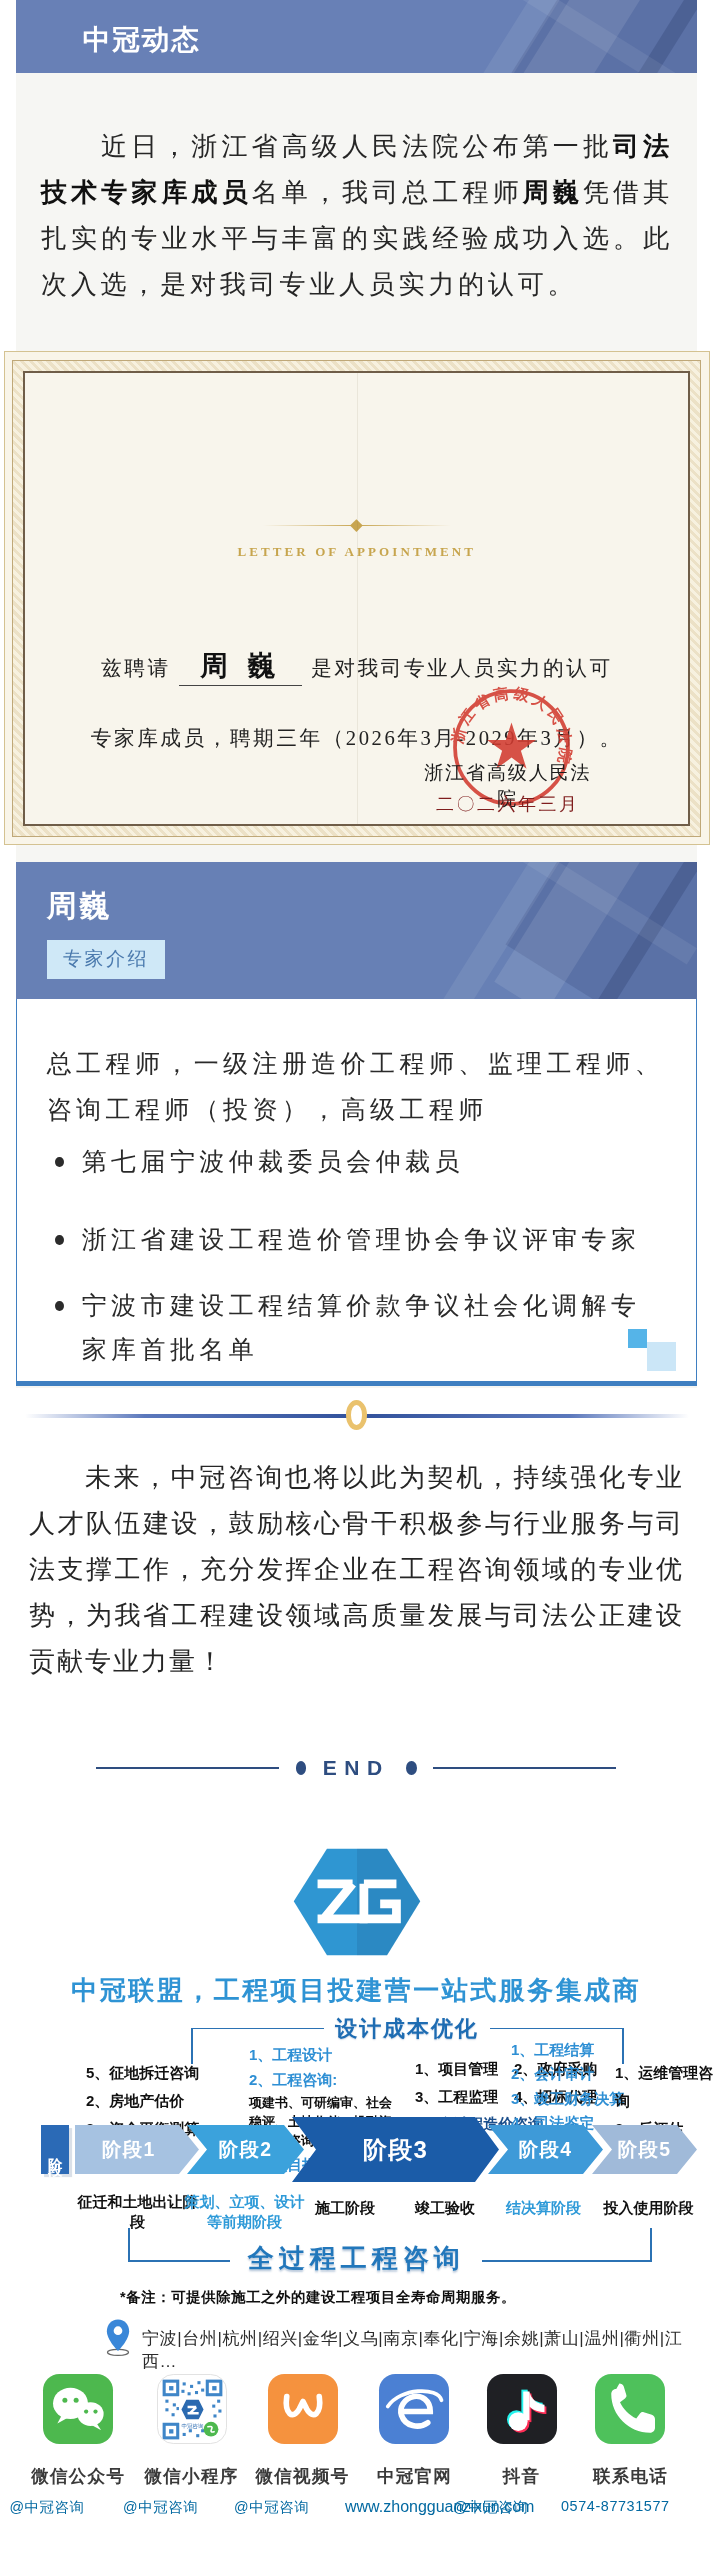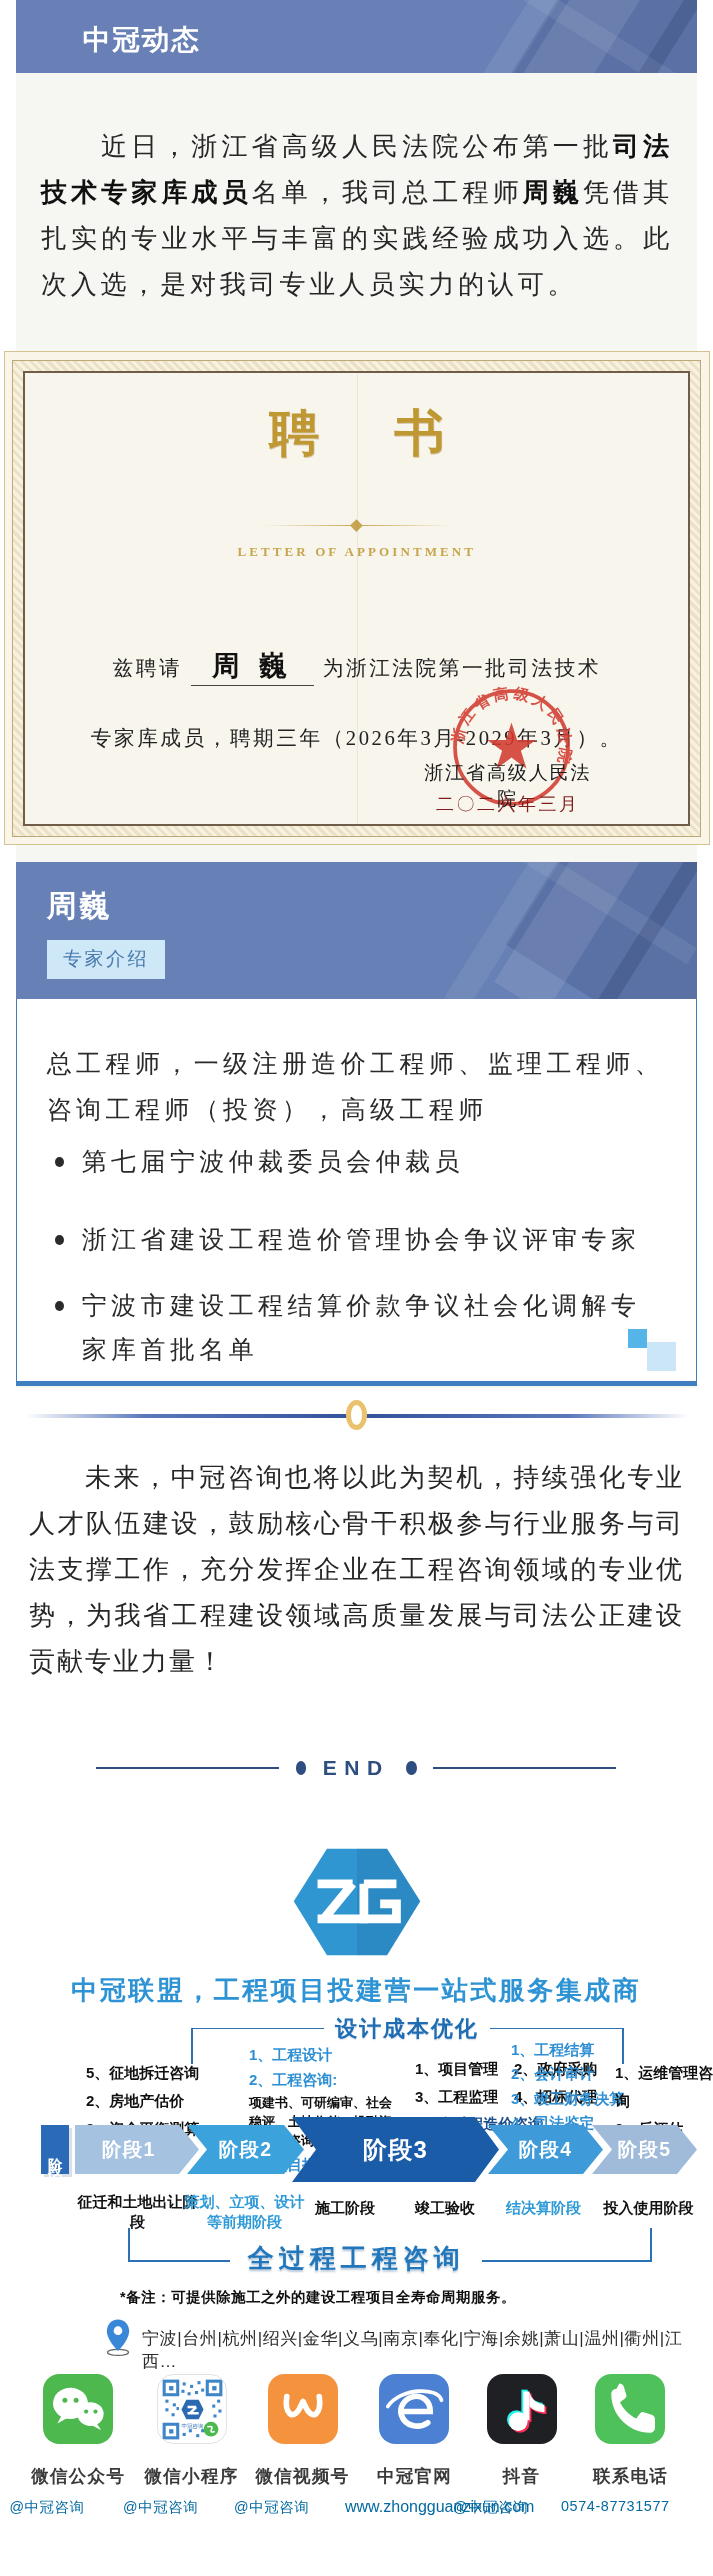--- a/index.html
+++ b/index.html
@@ -164,25 +164,24 @@
 
   <div id="gray" class="abs"></div>
 
   <div id="p1" class="abs">
     <span>近日，浙江省高级人民法院公布第一批</span><span class="b">司法技术专家库成员</span><span>名单，我司总工程师</span><span class="b">周巍</span><span>凭借其扎实的专业水平与丰富的实践经验成功入选。此次入选，是对我司专业人员实力的认可。</span>
   </div>
 
   <div id="cert" class="abs">
     <div class="band">
       <div class="frame">
-        <div class="cert-title abs">聘书</div>
         <div class="cert-sub abs">LETTER OF APPOINTMENT</div>
         <div class="cert-orn abs"></div>
         <div class="cert-l1 abs">
-          <span>兹聘请</span><span class="cert-name">周 巍</span><span>为浙江法院第一批司法技术</span>
+          <span>兹聘请</span><span class="cert-name">周 巍</span><span>是对我司专业人员实力的认可</span>
         </div>
         <div class="cert-l2 abs">专家库成员，聘期三年（2026年3月-2029年3月）。</div>
         <svg class="cert-seal abs" viewBox="0 0 196 196">
           <defs>
               <path id="sealarc" d="M98 176 A78 78 0 1 1 98.01 176"></path>
             </defs>
           <circle cx="98" cy="98" r="90" fill="none" stroke="#d23b30" stroke-width="6"></circle>
           <path d="M98 58 L107 86 L137 86 L113 103 L122 132 L98 114 L74 132 L83 103 L59 86 L89 86 Z" fill="#d23b30"></path>
           <text font-size="24" fill="#d23b30" font-weight="bold" letter-spacing="6">
             <textPath href="#sealarc" startOffset="26%">浙江省高级人民法院</textPath>

